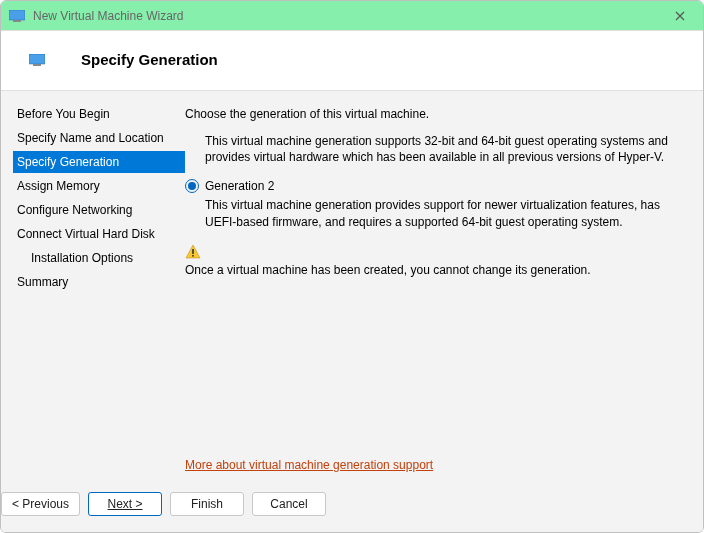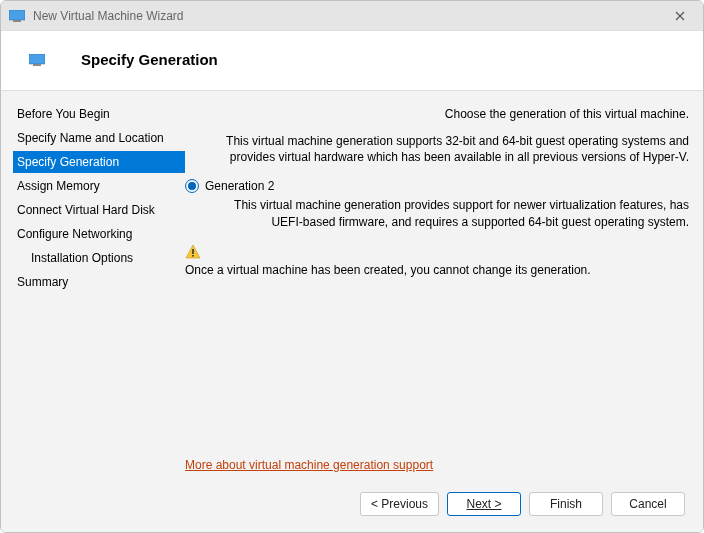--- a/index.html
+++ b/index.html
@@ -9,21 +9,21 @@
   background: #fff;
   border: 1px solid #c0c0c0;
   border-radius: 6px;
   display: flex; flex-direction: column;
   overflow: hidden;
 }
 .titlebar {
   height: 30px;
   display: flex; align-items: center;
   padding: 0 8px;
-  background: #e5e5e5;
+  background: #86efac;
   border-bottom: 1px solid #e0e0e0;
   color: #666;
   font-size: 12px;
 }
 .titlebar-icon { width: 16px; height: 12px; margin-right: 8px; }
 .titlebar-title { flex: 1; }
 .titlebar-close {
   width: 30px; height: 30px;
   display: flex; align-items: center; justify-content: center;
   color: #555;
@@ -65,21 +65,21 @@
 .sidebar-item.indent { padding-left: 18px; }
 
 .content {
   flex: 1;
   padding: 10px 14px 0 0;
   font-size: 12px;
   color: #000;
   display: flex; flex-direction: column;
   min-height: 0;
 }
-.content-inner { flex: 1; overflow: hidden; text-align: right; }
+.content-inner { flex: 1; overflow: hidden; }
 .content p.intro { margin-bottom: 12px; }
 
 .radio-row { display: flex; align-items: center; margin-bottom: 4px; }
 .radio-shape {
   width: 14px; height: 14px;
   border: 1px solid #333;
   border-radius: 50%;
   margin-right: 6px;
   display: inline-block;
   position: relative;
@@ -103,21 +103,21 @@
   color: #c2410c;
   text-decoration: underline;
   font-size: 12px;
   cursor: pointer;
   margin: 0 0 10px 0;
 }
 
 .footer {
   background: #f3f3f3;
   padding: 10px 18px 16px 0;
-  display: flex; justify-content: flex-end; gap: 8px;
+  display: flex; justify-content: flex-start; gap: 8px;
 }
 .btn {
   min-width: 74px;
   height: 24px;
   background: #fff;
   border: 1px solid #c8c8c8;
   border-radius: 3px;
   font-size: 12px;
   color: #222;
   cursor: pointer;
@@ -156,22 +156,22 @@
     <span class="header-title">Specify Generation</span>
   </div>
 
   <div class="body-area">
 
     <div class="sidebar">
       <div class="sidebar-item">Before You Begin</div>
       <div class="sidebar-item">Specify Name and Location</div>
       <div class="sidebar-item active">Specify Generation</div>
       <div class="sidebar-item">Assign Memory</div>
+      <div class="sidebar-item">Configure Networking</div>
       <div class="sidebar-item">Connect Virtual Hard Disk</div>
-      <div class="sidebar-item">Configure Networking</div>
       <div class="sidebar-item indent">Installation Options</div>
       <div class="sidebar-item">Summary</div>
     </div>
 
     <div class="content">
       <div class="content-inner">
         <p class="intro">Choose the generation of this virtual machine.</p>
 
         <p class="radio-desc">This virtual machine generation supports 32-bit and 64-bit guest operating systems and provides virtual hardware which has been available in all previous versions of Hyper-V.</p>
 

